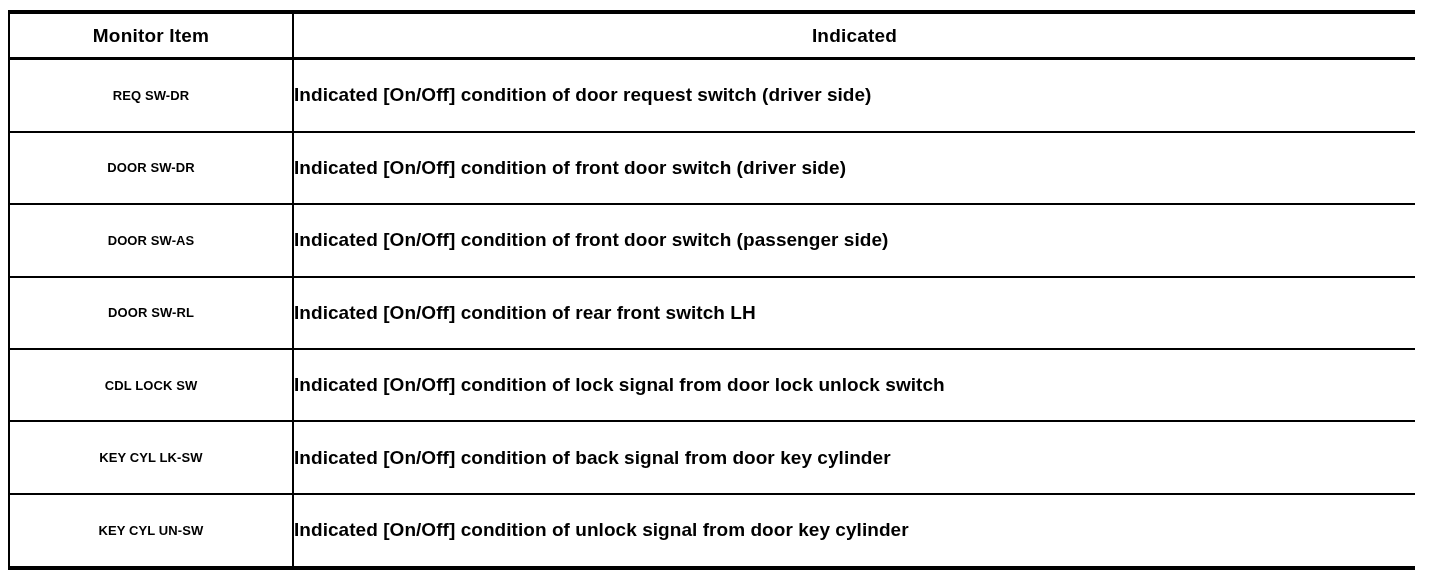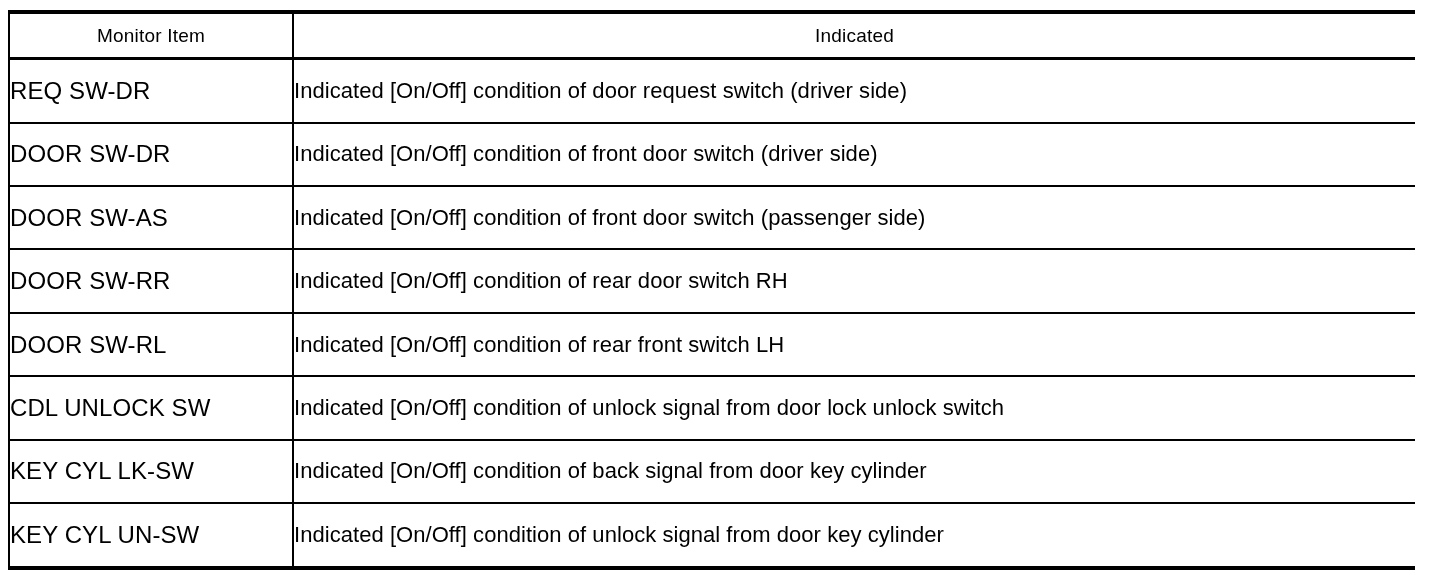--- a/index.html
+++ b/index.html
@@ -51,21 +51,21 @@
 
   table.monitor-table tr.header-row > th {
     border-bottom: 3px solid #000000;
   }
 
   table.monitor-table td,
   table.monitor-table th {
     border-bottom: 2px solid #000000;
     padding: 0;
     vertical-align: middle;
-    font-weight: normal;
+    font-weight: bold;
     background: #ffffff;
   }
 
   table.monitor-table tr:last-child td {
     border-bottom: 0;
   }
 
   
   col.col-item { width: 284px; }
   col.col-contents { width: 1122px; }
@@ -76,32 +76,32 @@
   }
 
   th.item-head, th.contents-head {
     text-align: center;
     font-size: 19px;
     letter-spacing: 0.2px;
     height: 43px;
   }
 
   td.item-cell {
-    text-align: left;
+    text-align: center;
     padding-left: 15px;
-    font-size: 24px;
+    font-size: 13px;
     letter-spacing: 0.1px;
     height: 43px;
     white-space: nowrap;
   }
 
   td.contents-cell {
     text-align: left;
     padding-left: 16px;
-    font-size: 22px;
+    font-size: 19px;
     letter-spacing: 0.05px;
     height: 43px;
     white-space: nowrap;
   }
 </style>
 </head>
 <body>
 
 <div id="page">
   <div id="monitor-table-wrap">
@@ -124,30 +124,26 @@
           </tr>
           <tr>
             <td class="item-cell">DOOR SW-DR</td>
             <td class="contents-cell">Indicated [On/Off] condition of front door switch (driver side)</td>
           </tr>
           <tr>
             <td class="item-cell">DOOR SW-AS</td>
             <td class="contents-cell">Indicated [On/Off] condition of front door switch (passenger side)</td>
           </tr>
           <tr>
-            <td class="item-cell">DOOR SW-RR</td>
-            <td class="contents-cell">Indicated [On/Off] condition of rear door switch RH</td>
-          </tr>
-          <tr>
             <td class="item-cell">DOOR SW-RL</td>
             <td class="contents-cell">Indicated [On/Off] condition of rear front switch LH</td>
           </tr>
           <tr>
-            <td class="item-cell">CDL UNLOCK SW</td>
-            <td class="contents-cell">Indicated [On/Off] condition of unlock signal from door lock unlock switch</td>
+            <td class="item-cell">CDL LOCK SW</td>
+            <td class="contents-cell">Indicated [On/Off] condition of lock signal from door lock unlock switch</td>
           </tr>
           <tr>
             <td class="item-cell">KEY CYL LK-SW</td>
             <td class="contents-cell">Indicated [On/Off] condition of back signal from door key cylinder</td>
           </tr>
           <tr>
             <td class="item-cell">KEY CYL UN-SW</td>
             <td class="contents-cell">Indicated [On/Off] condition of unlock signal from door key cylinder</td>
           </tr>
         </tbody>

